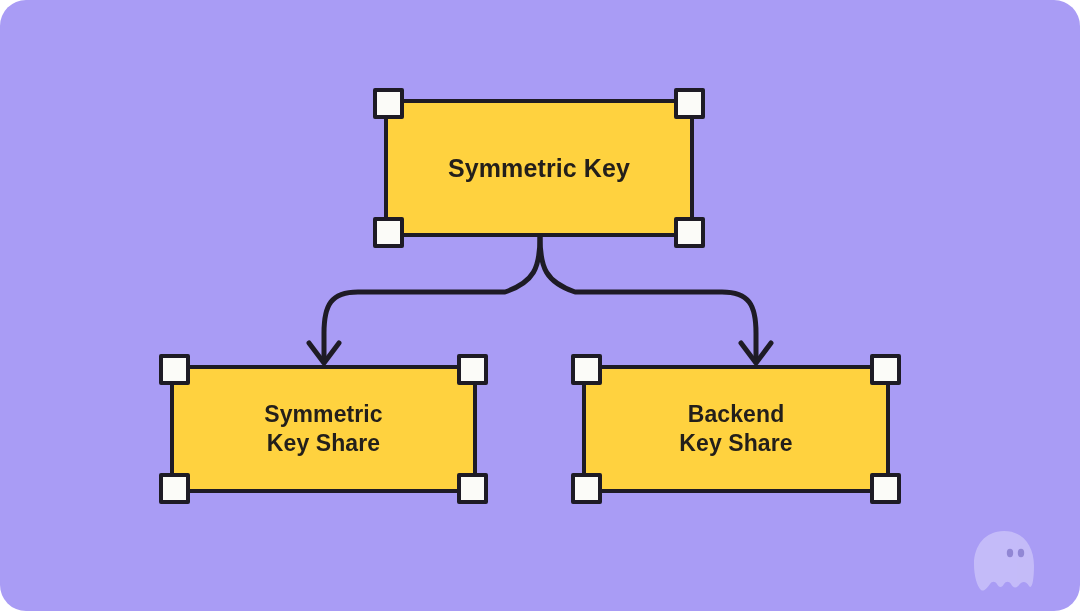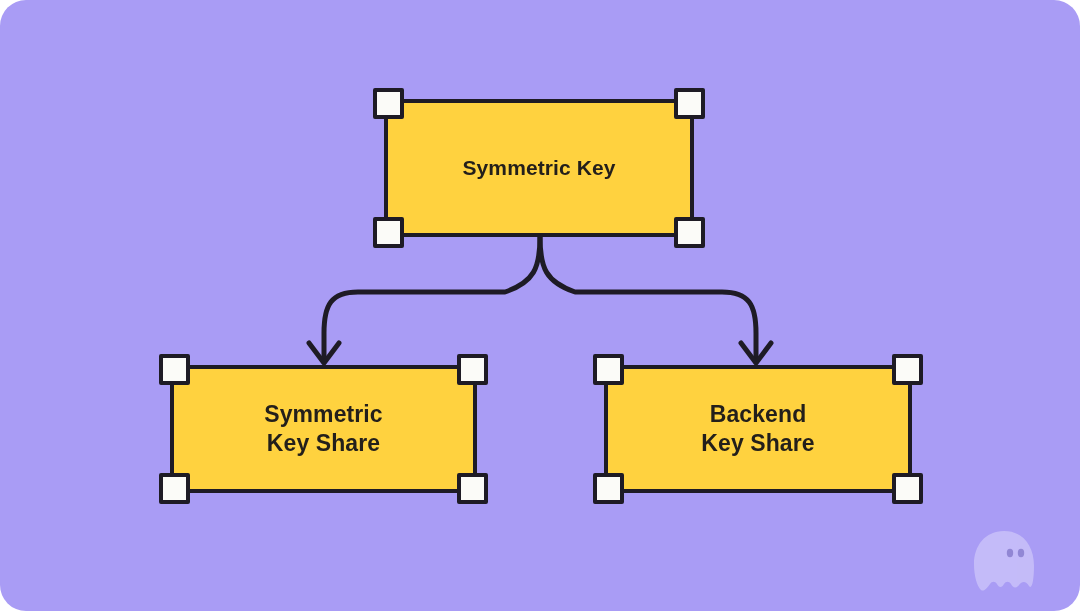--- a/index.html
+++ b/index.html
@@ -51,30 +51,30 @@
     letter-spacing: 0.1px;
     white-space: pre-line;
   }
 
   #node-symmetric-key {
     left: 384px;
     top: 99px;
     width: 310px;
     height: 138px;
   }
-  #node-symmetric-key .node-label { font-size: 21px; }
+  #node-symmetric-key .node-label { font-size: 25px; }
 
   #node-juicebox-key-share {
     left: 170px;
     top: 365px;
     width: 307px;
     height: 128px;
   }
   #node-backend-key-share {
-    left: 604px;
+    left: 582px;
     top: 365px;
     width: 308px;
     height: 128px;
   }
   #node-juicebox-key-share .node-label,
   #node-backend-key-share .node-label { font-size: 23px; }
 
   
   .handle {
     position: absolute;

